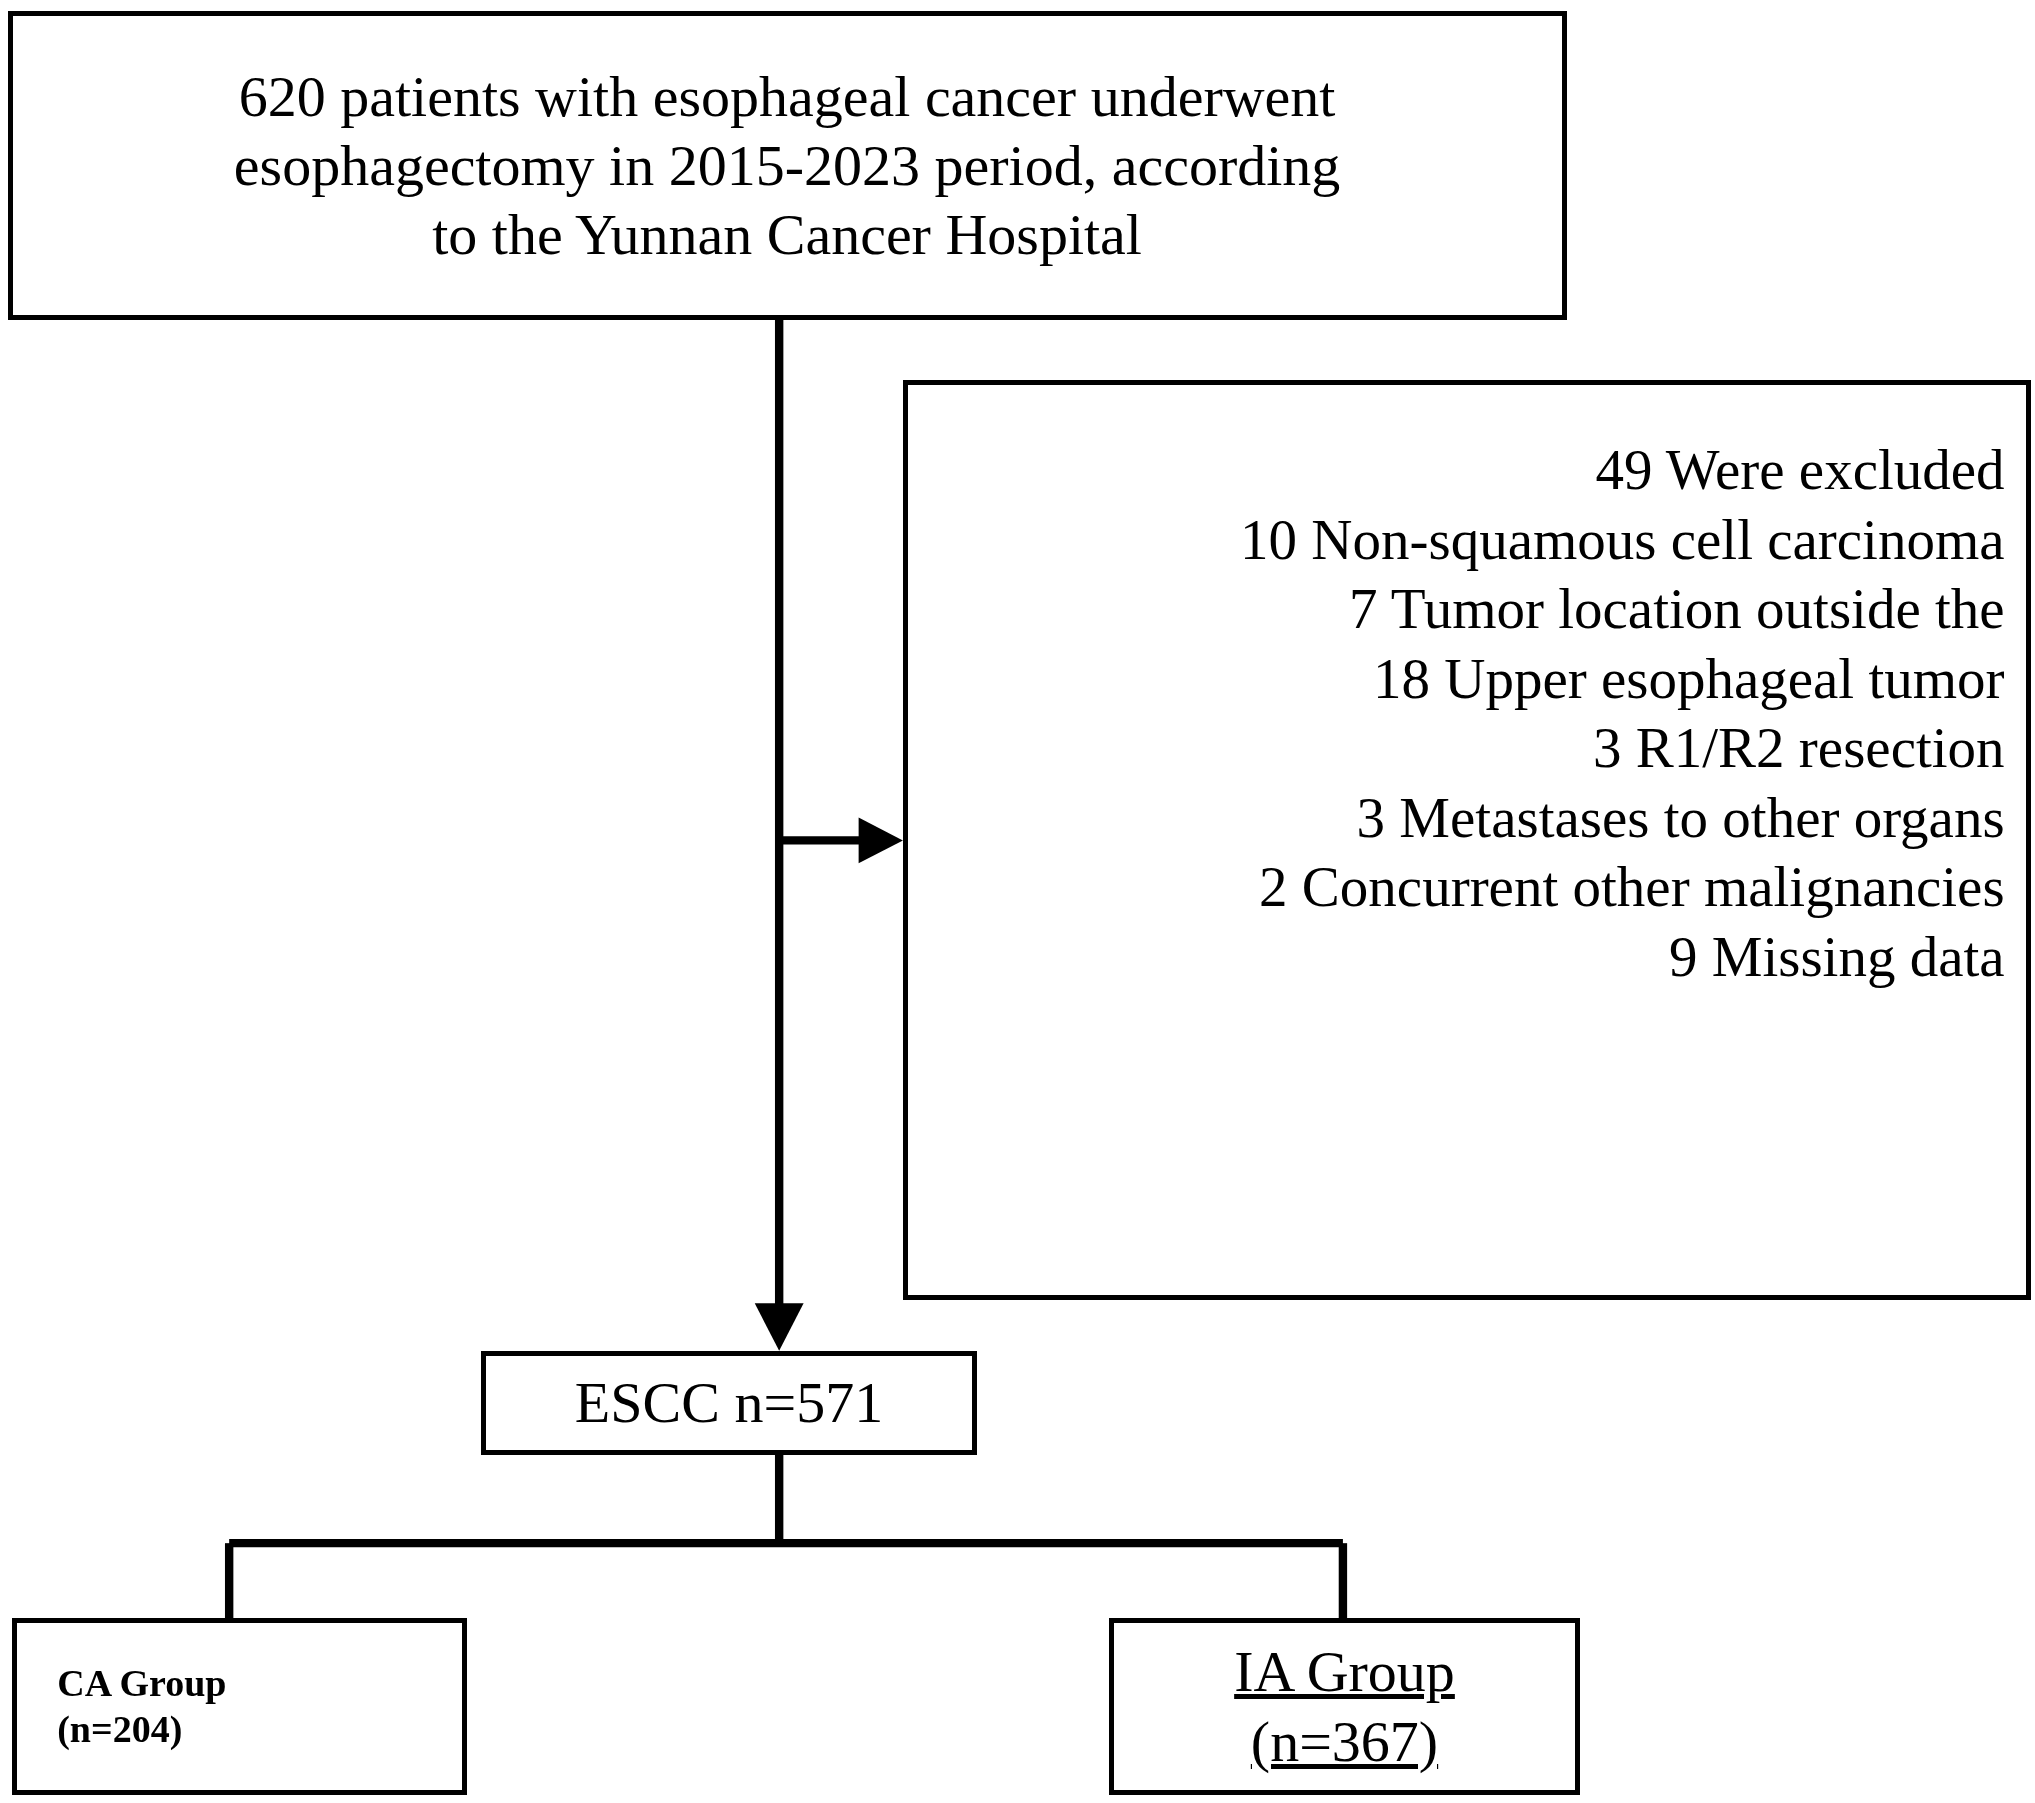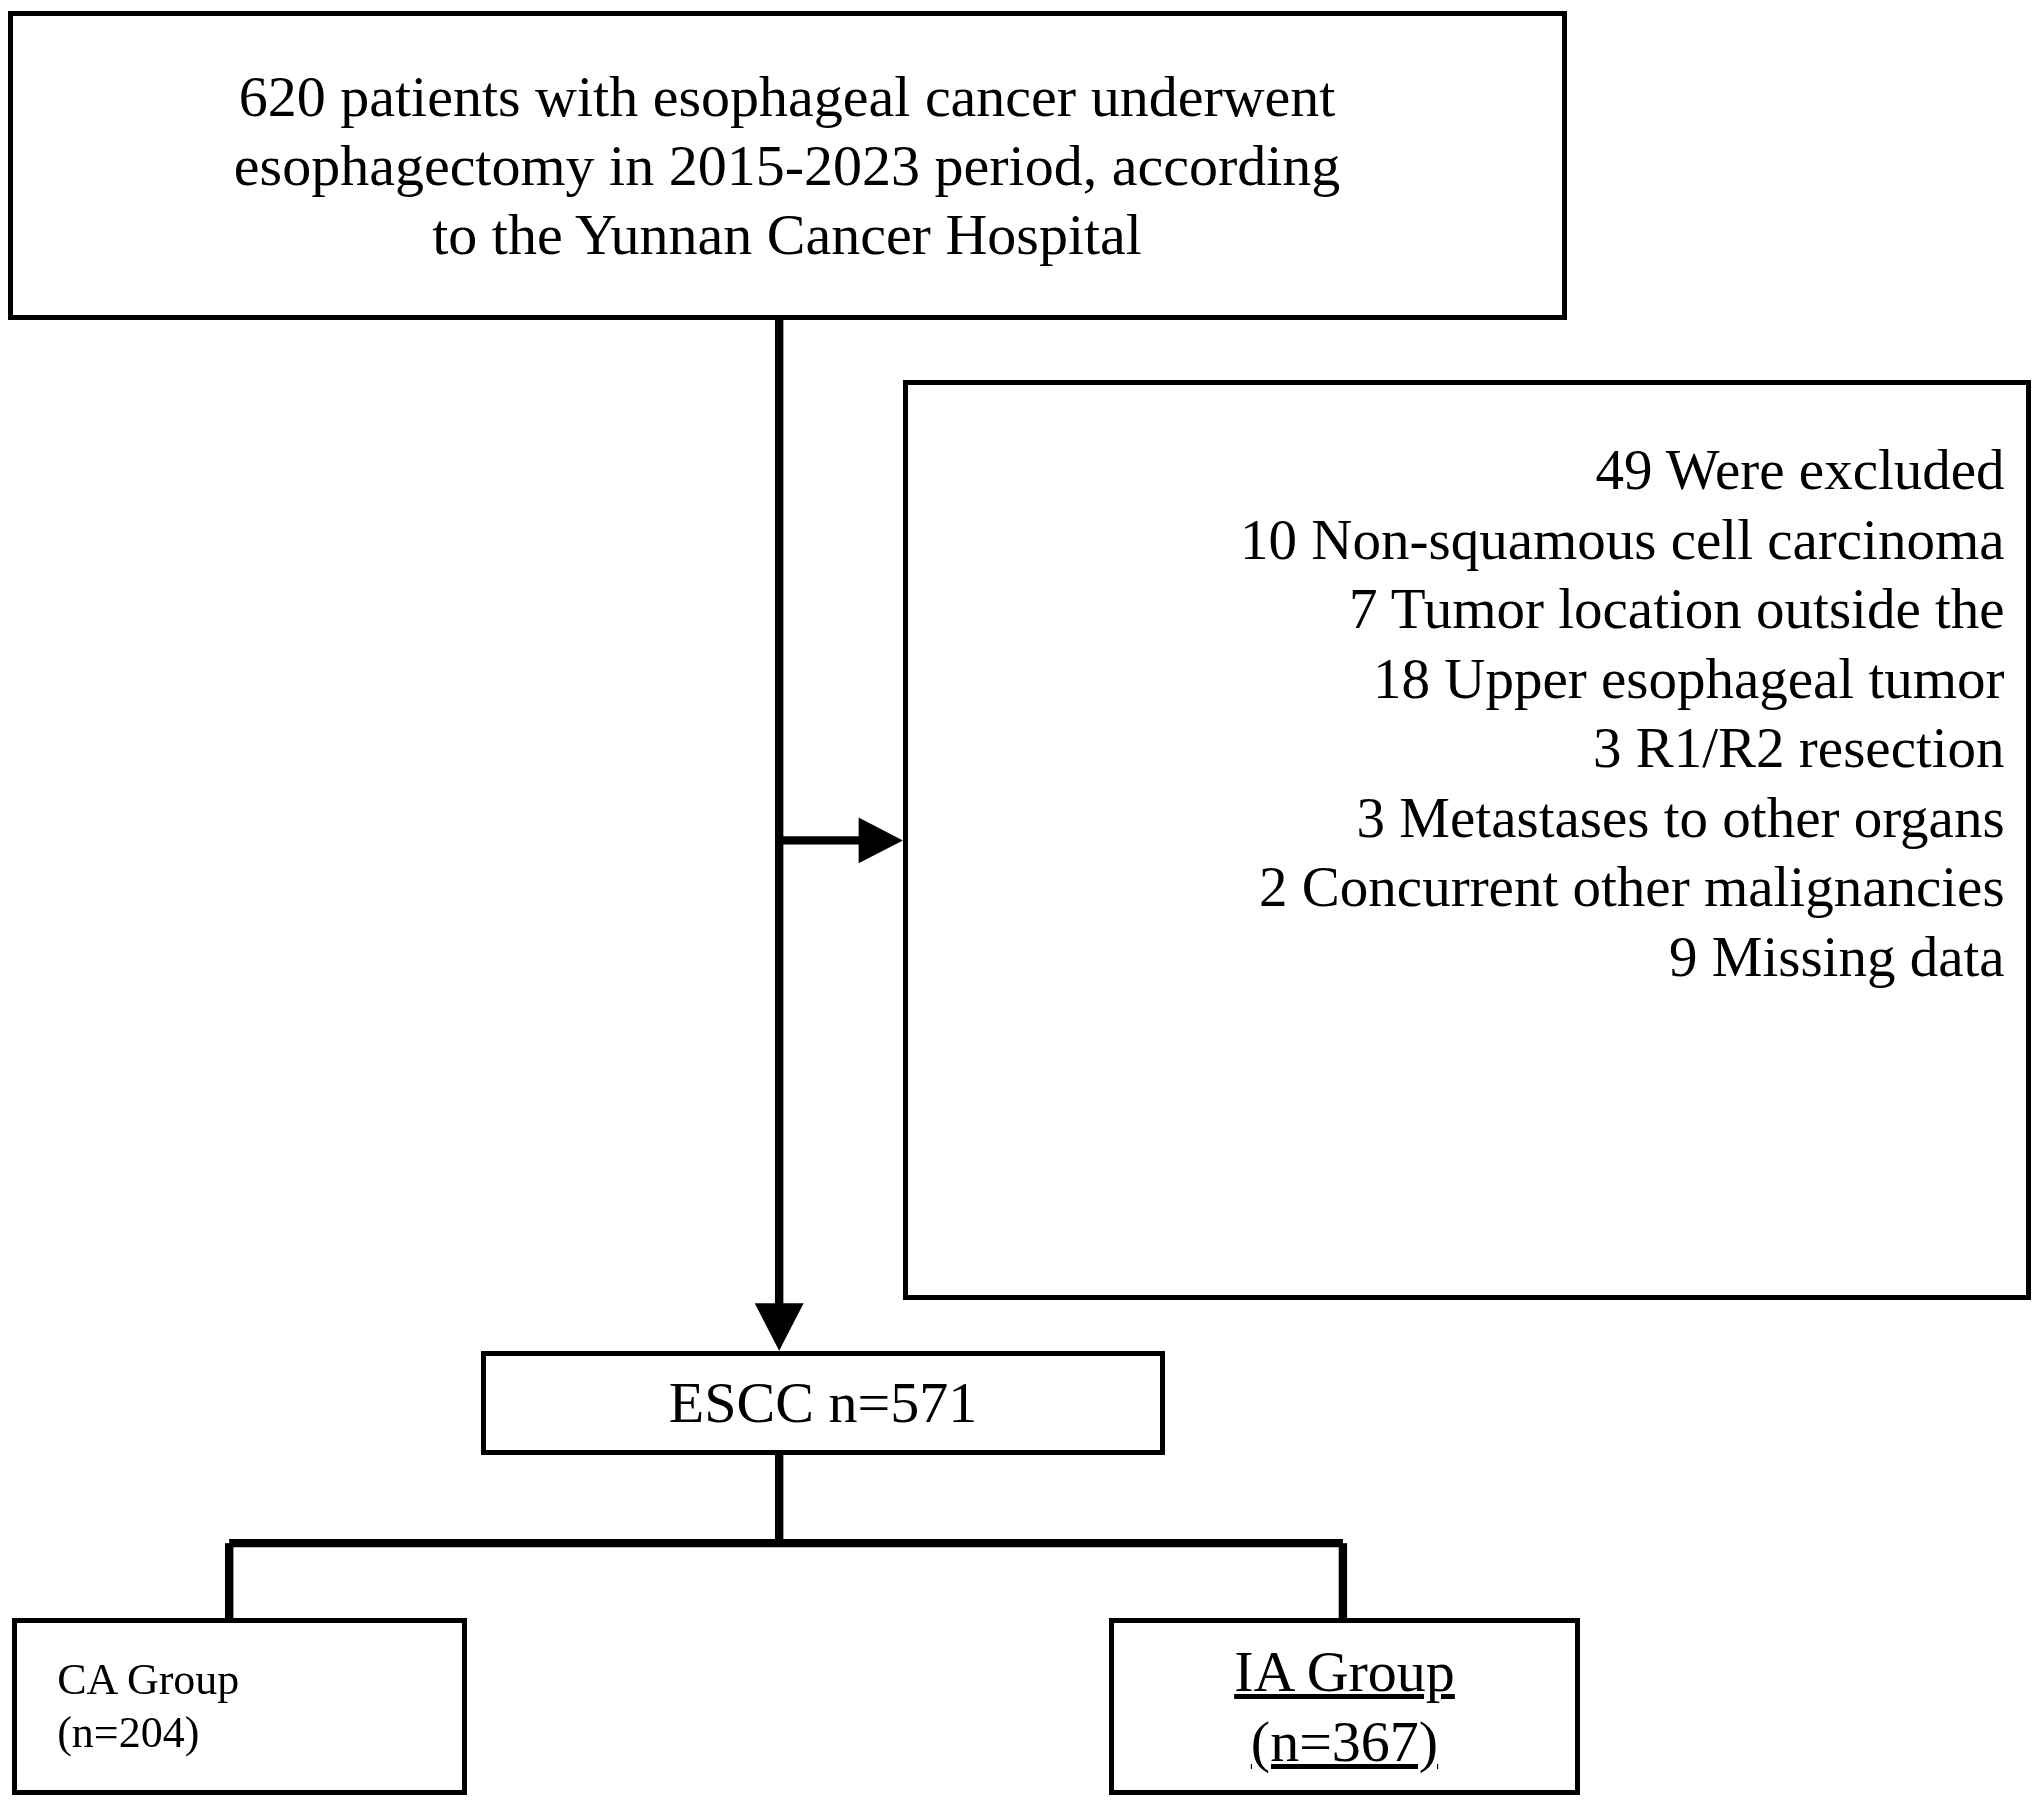--- a/index.html
+++ b/index.html
@@ -69,21 +69,21 @@
     font-size: 57px;
     line-height: 1.22;
     white-space: nowrap;
     padding-left: 32px;
   }
 
   
   #box-escc {
     left: 481px;
     top: 1351px;
-    width: 684px;
+    width: 496px;
     height: 104px;
     align-items: center;
     text-align: center;
   }
   #box-escc .line {
     font-size: 58px;
     line-height: 1.1;
     white-space: nowrap;
   }
 
@@ -91,23 +91,24 @@
   #box-ca {
     left: 12.2px;
     top: 1618px;
     width: 455px;
     height: 177px;
     align-items: flex-start;
     padding-left: 40px;
     justify-content: center;
   }
   #box-ca .line {
-    font-size: 44px;
+    font-size: 38px;
     line-height: 1.2;
     white-space: nowrap;
+    font-weight: bold;
   }
 
   
   #box-ia {
     left: 1109px;
     top: 1618px;
     width: 471px;
     height: 177px;
     align-items: center;
     justify-content: center;

